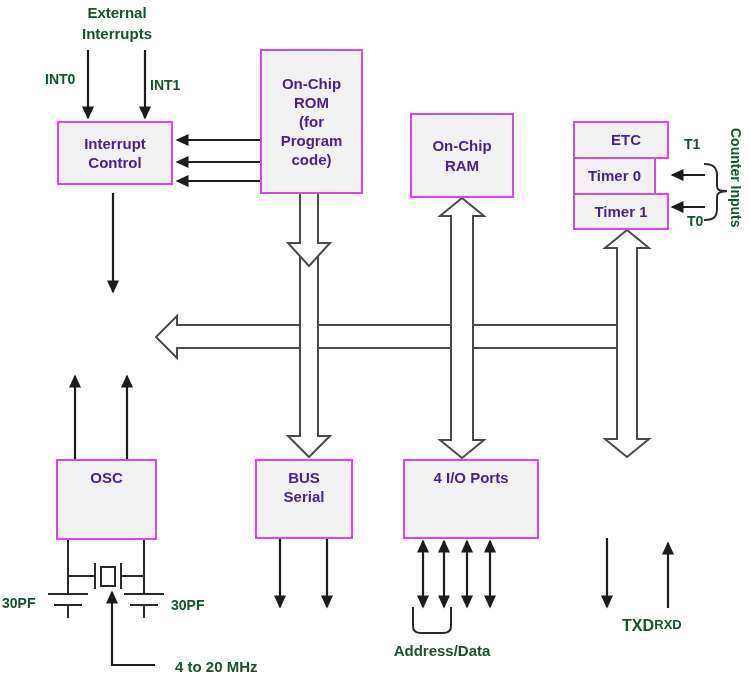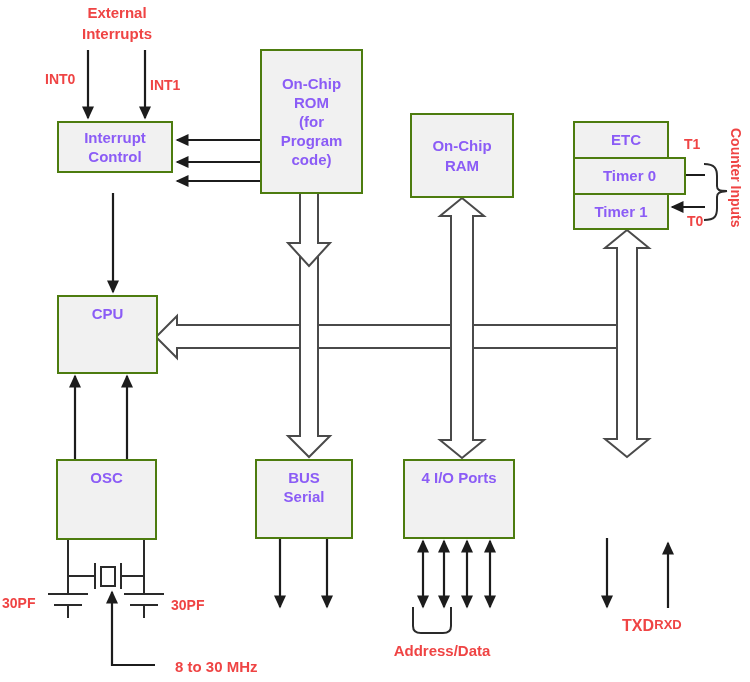--- a/index.html
+++ b/index.html
@@ -8,37 +8,37 @@
     width:750px;height:682px;
     background:#ffffff;
     font-family:"Liberation Sans", sans-serif;
     overflow:hidden;
   }
   #connectors{position:absolute;left:0;top:0;width:750px;height:682px;}
   .block{
     position:absolute;
     box-sizing:border-box;
     background:#f1f1f1;
-    border:2px solid #4d7c0f;
+    border:2px solid #d946ef;
     display:flex;
     align-items:center;
     justify-content:center;
     text-align:center;
     font-weight:bold;
     font-size:15px;
     line-height:1.27;
-    color:#8b5cf6;
+    color:#4c1d95;
     white-space:pre-line;
   }
   .block.top{align-items:flex-start;padding-top:7px;}
   .lbl{
     position:absolute;
     font-weight:bold;
     font-size:14px;
-    color:#ef4444;
+    color:#14532d;
     white-space:pre-line;
   }
   .lbl.center{text-align:center;}
   .lbl.vertical{
     writing-mode:vertical-rl;
     text-align:center;
   }
   .solid{stroke:#1c1c1c;stroke-width:2.2;fill:none;}
   .hollow{stroke:#4a4a4a;stroke-width:2;fill:#ffffff;}
   .thin{stroke:#2a2a2a;stroke-width:2;fill:none;}
@@ -107,60 +107,59 @@
       <path class="thin" d="M48,594 H88"></path>
       <path class="thin" d="M54,605 H82"></path>
       <path class="thin" d="M68,605 V618"></path>
       <path class="thin" d="M124,594 H164"></path>
       <path class="thin" d="M130,605 H158"></path>
       <path class="thin" d="M144,605 V618"></path>
       <path class="solid" d="M155,665 H112 V592" marker-end="url(#ah)"></path>
     </g>
   </svg>
 
-  <div class="block" style="left:57px;top:121px;width:116px;height:52px;">Interrupt
+  <div class="block" style="left:57px;top:121px;width:116px;height:64px;">Interrupt
 Control</div>
 
   <div class="block" style="left:260px;top:49px;width:103px;height:145px;">On-Chip
 ROM
 (for
 Program
 code)</div>
 
   <div class="block" style="left:410px;top:113px;width:104px;height:85px;">On-Chip
 RAM</div>
 
   <div class="block" style="left:573px;top:121px;width:96px;height:38px;padding-left:10px;">ETC</div>
-  <div class="block" style="left:573px;top:157px;width:113px;height:38px;">Timer 0</div>
+  <div class="block" style="left:573px;top:157px;width:83px;height:38px;">Timer 0</div>
   <div class="block" style="left:573px;top:193px;width:96px;height:37px;text-align:right;">Timer 1</div>
 
-  <div class="block top" style="left:57px;top:295px;width:101px;height:79px;">CPU</div>
 
   <div class="block top" style="left:56px;top:459px;width:101px;height:81px;">OSC</div>
 
   <div class="block top" style="left:255px;top:459px;width:98px;height:80px;">BUS
 Serial</div>
 
-  <div class="block top" style="left:403px;top:459px;width:112px;height:80px;">4 I/O Ports</div>
+  <div class="block top" style="left:403px;top:459px;width:136px;height:80px;">4 I/O Ports</div>
 
 
   <div class="lbl center" style="left:57px;top:2px;width:120px;font-size:15px;line-height:1.4;">External
 Interrupts</div>
 
   <div class="lbl" style="left:45px;top:71px;">INT0</div>
   <div class="lbl" style="left:150px;top:77px;">INT1</div>
 
   <div class="lbl" style="left:684px;top:136px;">T1</div>
   <div class="lbl" style="left:687px;top:213px;">T0</div>
 
   <div class="lbl vertical" style="left:728px;top:110px;height:135px;">Counter Inputs</div>
 
   <div class="lbl" style="left:2px;top:595px;">30PF</div>
   <div class="lbl" style="left:171px;top:597px;">30PF</div>
 
-  <div class="lbl" style="left:175px;top:658px;font-size:15px;">8 to 30 MHz</div>
+  <div class="lbl" style="left:175px;top:658px;font-size:15px;">4 to 20 MHz</div>
 
   <div class="lbl center" style="left:386px;top:642px;width:112px;font-size:15px;">Address/Data</div>
 
   <div class="lbl center" style="left:620px;top:617px;width:36px;font-size:16px;">TXD</div>
   <div class="lbl center" style="left:650px;top:617px;width:36px;font-size:13px;">RXD</div>
 
 </div>
 
 </body></html>

